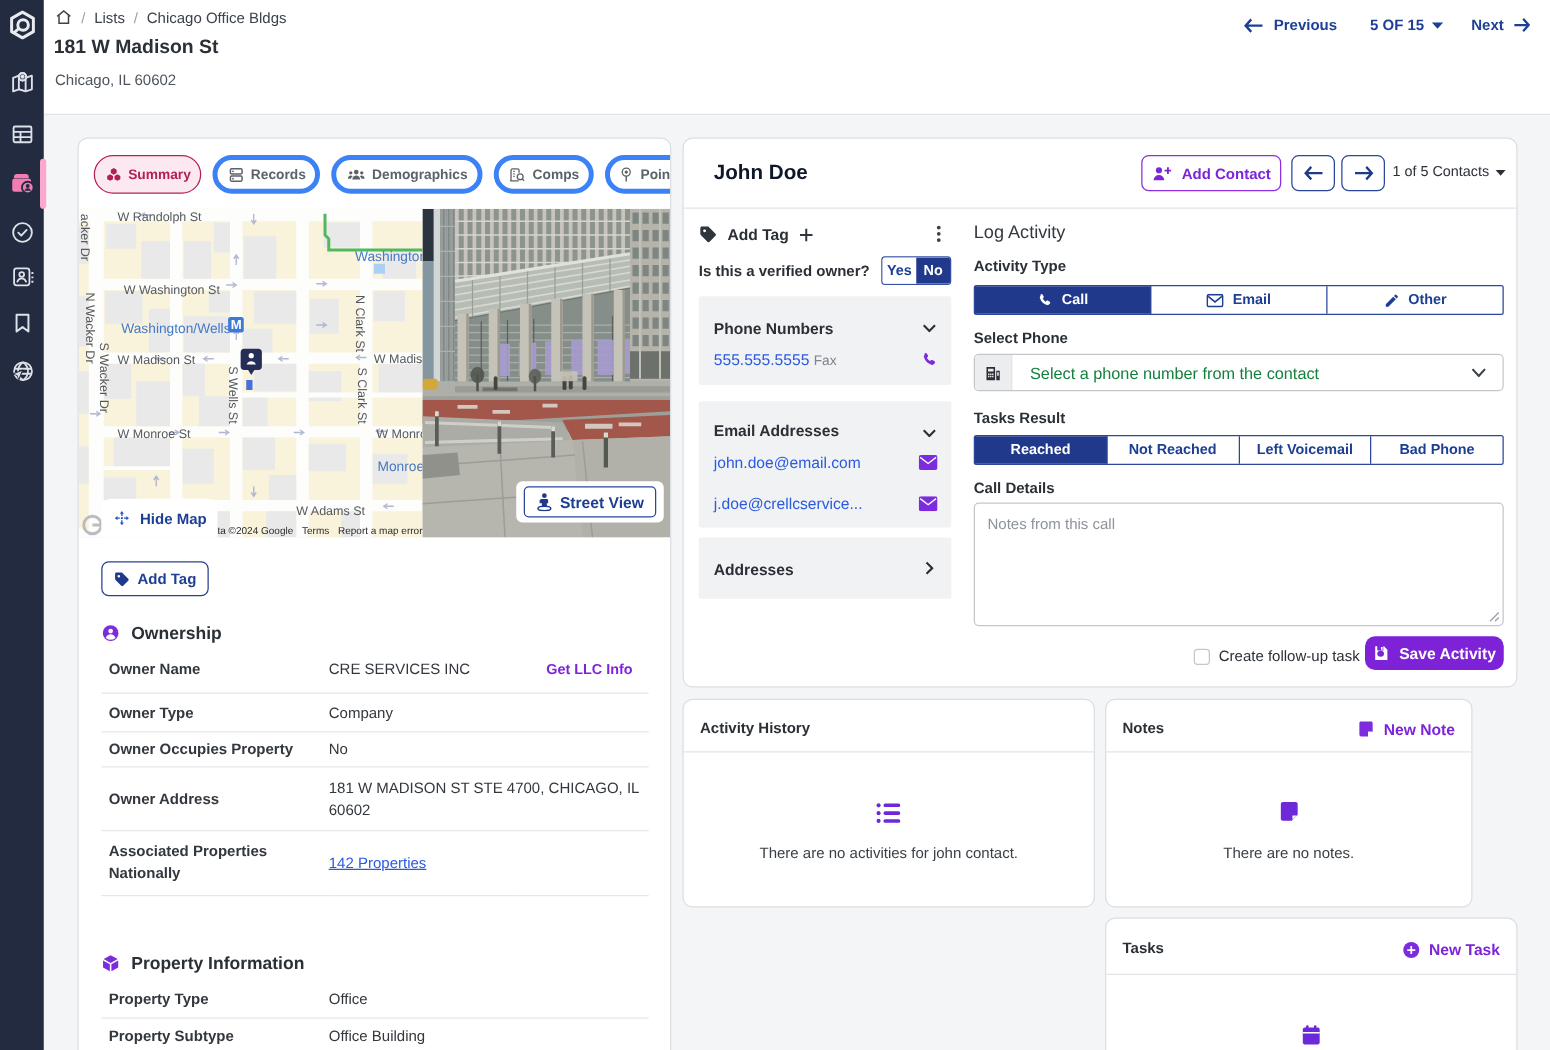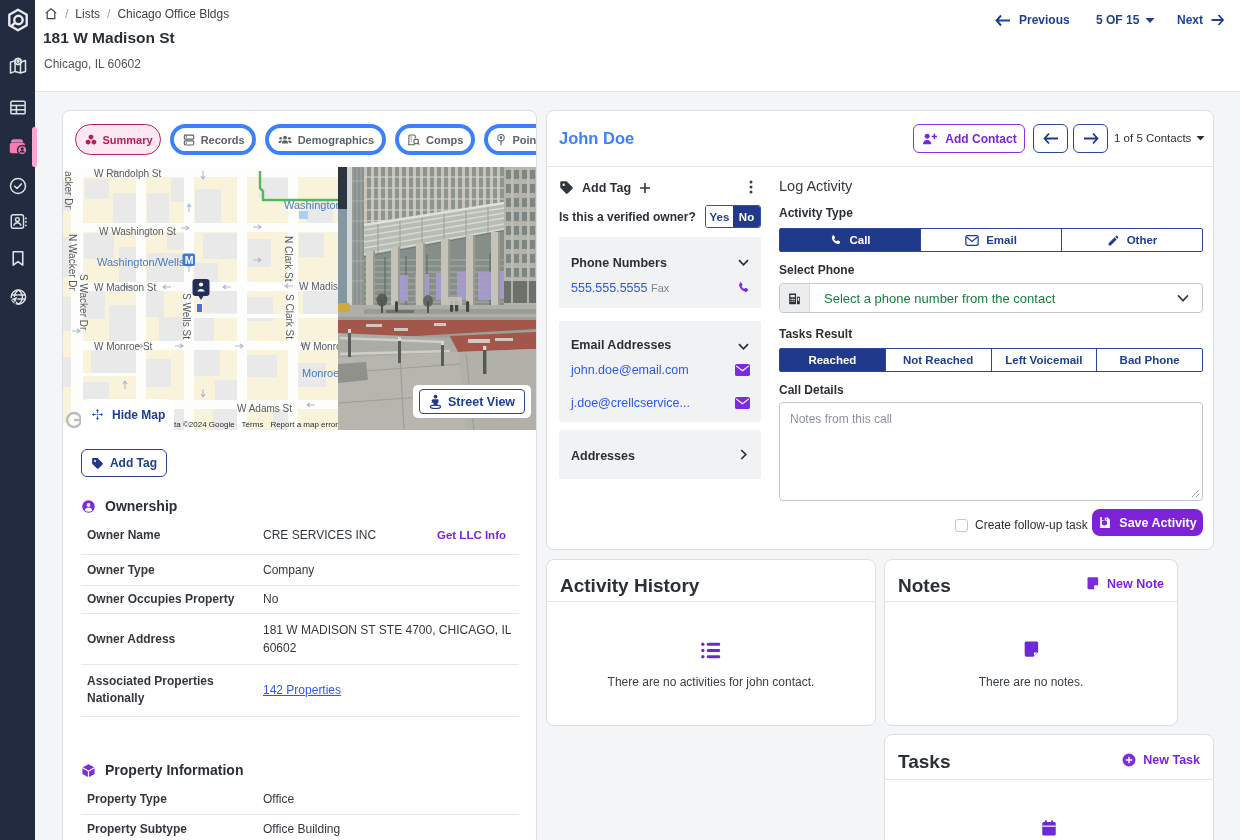--- a/index.html
+++ b/index.html
@@ -50,21 +50,21 @@
 
 .sechead { position:absolute; display:flex; align-items:center; gap:9px; font-size:14px; font-weight:bold; color:#2b3036; }
 table.props { position:absolute; border-collapse:collapse; }
 table.props td { border-bottom:1px solid #e5e7ea; font-size:12px; vertical-align:middle; color:#33383e; }
 table.props td.lb { font-weight:bold; width:182px; padding:0 10px 0 6px; }
 table.props td.lk { text-align:right; padding-right:13px; }
 
 
 #contactcard { left:546px; top:110px; width:668px; height:440px; }
 #cc-head { position:absolute; left:0; top:0; width:100%; height:56px; border-bottom:1px solid #e2e4e8; }
-#ccname { position:absolute; left:12px; top:18px; font-size:16.5px; font-weight:bold; color:#3b82f6; }
+#ccname { position:absolute; left:24px; top:18px; font-size:16.5px; font-weight:bold; color:#0f172a; }
 .navybtn { position:absolute; border:1px solid #2a479c; border-radius:6px; background:#fff; display:flex; align-items:center; justify-content:center; }
 #addcontact { position:absolute; left:366px; top:13px; width:112px; height:29px; border:1px solid #8b2fe0; border-radius:6px;
   display:flex; align-items:center; justify-content:center; gap:8px; color:#7c24da; font-weight:bold; font-size:12px; }
 #ccount { position:absolute; left:567px; top:21px; font-size:11.5px; color:#2b3036; display:flex; align-items:center; gap:5px;}
 
 
 .graypanel { position:absolute; left:12px; width:202px; background:#f1f2f4; border-radius:2px; }
 .ptitle { position:absolute; left:12px; font-size:12.5px; font-weight:bold; color:#2b3036; }
 .plink { position:absolute; left:12px; font-size:12.5px; color:#2b5ae0; }
 .fax { color:#7d848c; font-size:11px; }
@@ -80,21 +80,21 @@
 #selphone .tx { font-size:13px; color:#15803d; margin-left:14px; }
 #notes-ta { position:absolute; left:232px; top:291px; width:424px; height:99px; border:1px solid #c3c7cc; border-radius:4px; background:#fff; }
 #notes-ta .ph { font-size:12px; color:#8d939b; margin:9px 0 0 10px; }
 #savebtn { position:absolute; left:545px; top:398px; width:111px; height:27px; background:#7e22d7; border-radius:8px;
   display:flex; align-items:center; justify-content:center; gap:8px; color:#fff; font-weight:bold; font-size:12.5px; }
 #followup { position:absolute; left:408px; top:407px; display:flex; align-items:center; gap:7px; font-size:12px; white-space:nowrap; color:#2b3036; }
 #followup .cb { width:13px; height:13px; border:1px solid #c3c7cc; border-radius:3px; background:#fff; }
 
 
 .bchead { position:absolute; left:0; top:0; width:100%; height:42px; border-bottom:1px solid #e2e4e8; }
-.bctitle { position:absolute; left:13px; top:15px; font-size:19px; font-weight:bold; color:#2b3036; }
+.bctitle { position:absolute; left:13px; top:15px; font-size:12px; font-weight:bold; color:#2b3036; }
 .bclink { position:absolute; right:13px; top:16px; display:flex; align-items:center; gap:7px; color:#7c24da; font-weight:bold; font-size:12.5px; }
 .empty { position:absolute; width:100%; text-align:center; font-size:12px; color:#3a4047; }
 .cicon { position:absolute; left:50%; transform:translateX(-50%); }
 </style>
 </head>
 <body>
 <div id="page">
 
   <div id="tophead">
     <div class="crumb">

